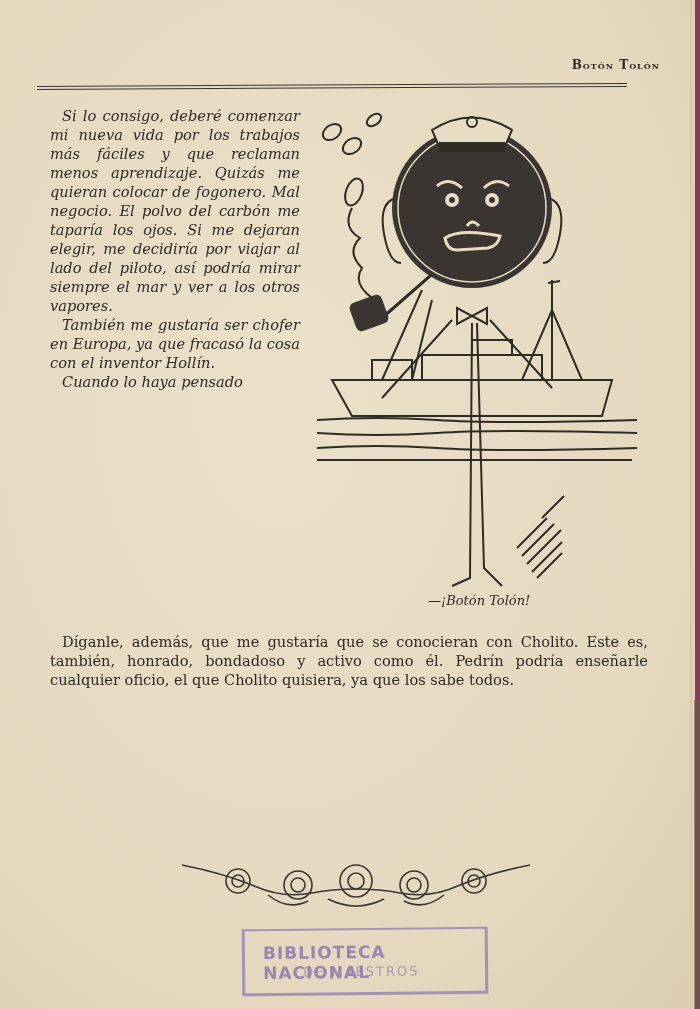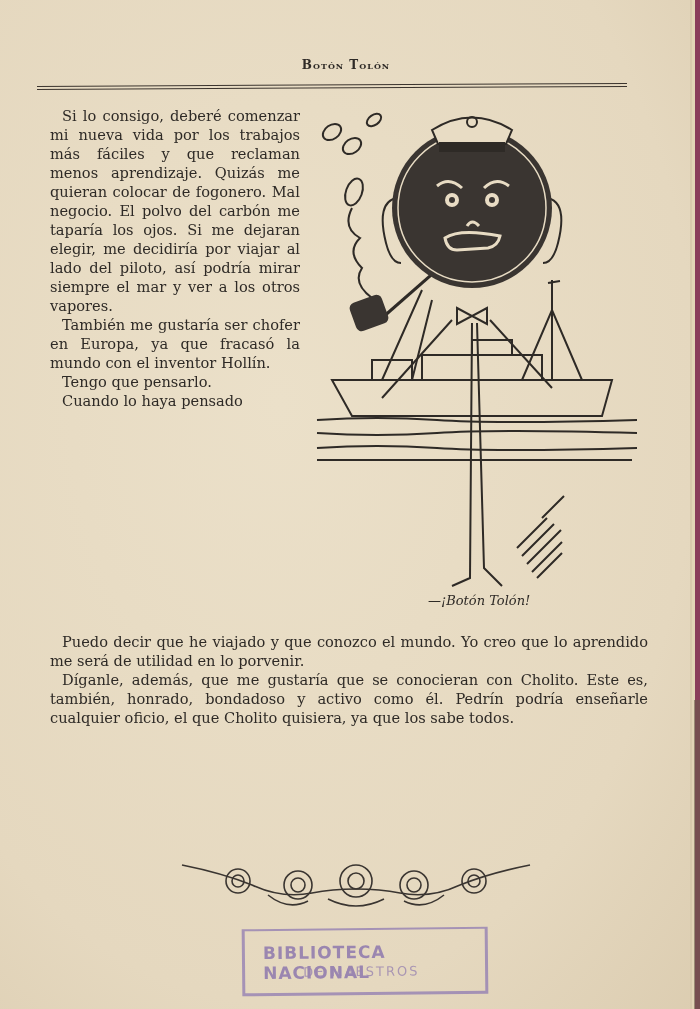--- a/index.html
+++ b/index.html
@@ -12,28 +12,28 @@
   .page {
     position:absolute; left:0; top:0; width:700px; height:1009px;
     background: radial-gradient(ellipse at 40% 40%, #ebe0c9 0%, #e5d8bf 70%, #dccdb1 100%);
   }
   .edge {
     position:absolute; top:0; right:0; width:10px; height:1009px;
     background:linear-gradient(to right, #d8c8ac 0 2px, #e2d3b6 2px 5px, #8a3b5a 5px 10px);
   }
   .edge-low { position:absolute; top:700px; right:0; width:6px; height:309px; background:#6b5a4a; opacity:.6; }
   .running-head {
-    position:absolute; top:58px; left:16px; width:660px; text-align:center;
+    position:absolute; top:58px; left:0; width:660px; text-align:right;
     font-size:12px; letter-spacing:1px; font-variant:small-caps; font-weight:bold;
   }
   .rule { position:absolute; left:37px; width:590px; height:1px; background:#3b342e; transform-origin:left; transform:rotate(-0.3deg); }
   .rule.r1 { top:86px; } .rule.r2 { top:89px; }
   .col-text {
     position:absolute; left:50px; top:106px; width:250px;
-    font-size:14.6px; line-height:19px; text-align:justify; hyphens:manual;
+    font-size:14.6px; line-height:19px; text-align:justify; hyphens:manual;font-style:italic;
   }
   .col-text p, .wide p { margin:0; text-indent:12px; }
   .wide {
     position:absolute; left:50px; top:632px; width:598px;
     font-size:14.6px; line-height:19px; text-align:justify;
   }
   .illustration { position:absolute; left:312px; top:98px; width:330px; height:500px; }
   .caption {
     position:absolute; left:428px; top:593px; font-style:italic; font-size:13px;
   }
@@ -52,22 +52,21 @@
 <div class="page">
   <div class="edge"></div>
   <div class="edge-low"></div>
 
   <div class="running-head">Botón Tolón</div>
   <div class="rule r1"></div>
   <div class="rule r2"></div>
 
   <div class="col-text">
     <p>Si lo consigo, deberé comenzar mi nueva vida por los trabajos más fáciles y que reclaman menos aprendizaje. Quizás me quieran colocar de fogonero. Mal negocio. El polvo del carbón me taparía los ojos. Si me dejaran elegir, me decidiría por viajar al lado del piloto, así podría mirar siempre el mar y ver a los otros vapores.</p>
-    <p>También me gustaría ser chofer en Europa, ya que fracasó la mundo con el inventor Hollín.</p>
-    <p>Tengo que pensarlo.</p>
+    <p>También me gustaría ser chofer en Europa, ya que fracasó la cosa con el inventor Hollín.</p>
     <p>Cuando lo haya pensado</p>
   </div>
 
   <svg class="illustration" viewBox="0 0 330 500">
     <g fill="none" stroke="#2e2a26" stroke-width="2">
 
       <ellipse cx="20" cy="34" rx="10" ry="7" transform="rotate(-35 20 34)"></ellipse>
       <ellipse cx="40" cy="48" rx="10" ry="7" transform="rotate(-35 40 48)"></ellipse>
       <ellipse cx="62" cy="22" rx="8" ry="5" transform="rotate(-35 62 22)"></ellipse>
       <ellipse cx="42" cy="94" rx="8" ry="14" transform="rotate(20 42 94)"></ellipse>
@@ -112,21 +111,20 @@
     <circle cx="140" cy="102" r="7" fill="#e8dcc4"></circle>
     <circle cx="180" cy="102" r="7" fill="#e8dcc4"></circle>
     <circle cx="140" cy="102" r="3" fill="#3a3531"></circle>
     <circle cx="180" cy="102" r="3" fill="#3a3531"></circle>
 
     <rect x="40" y="200" width="34" height="30" rx="6" fill="#3a3531" transform="rotate(-20 57 215)"></rect>
   </svg>
   <div class="caption">—¡Botón Tolón!</div>
 
   <div class="wide">
-    <p>Puedo decir que he viajado y que conozco el mundo. Yo creo que lo aprendido me será de utilidad en lo porvenir.</p>
     <p>Díganle, además, que me gustaría que se conocieran con Cholito. Este es, también, honrado, bondadoso y activo como él. Pedrín podría enseñarle cualquier oficio, el que Cholito quisiera, ya que los sabe todos.</p>
   </div>
 
   <svg class="ornament" viewBox="0 0 356 58">
     <g fill="none" stroke="#3a3531" stroke-width="1.6">
       <path d="M4 10 q40 8 70 20 q30 14 60 8 q20 -4 44 -4 q24 0 44 4 q30 6 60 -8 q30 -12 70 -20"></path>
       <circle cx="60" cy="26" r="12"></circle>
         <circle cx="60" cy="26" r="6"></circle>
       <circle cx="120" cy="30" r="14"></circle>
         <circle cx="120" cy="30" r="7"></circle>

